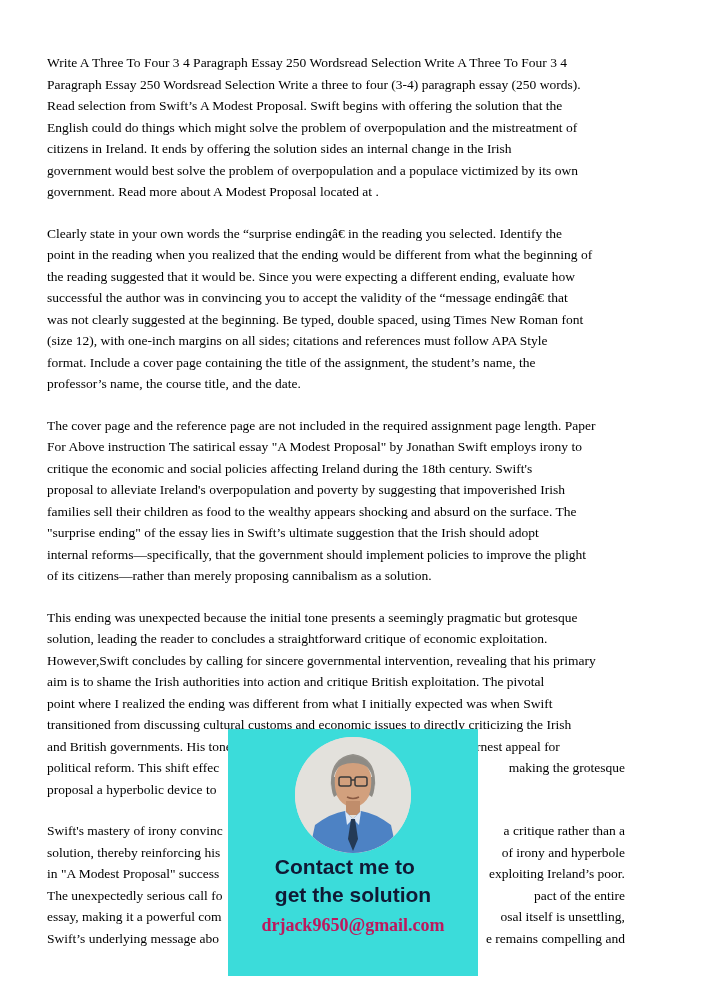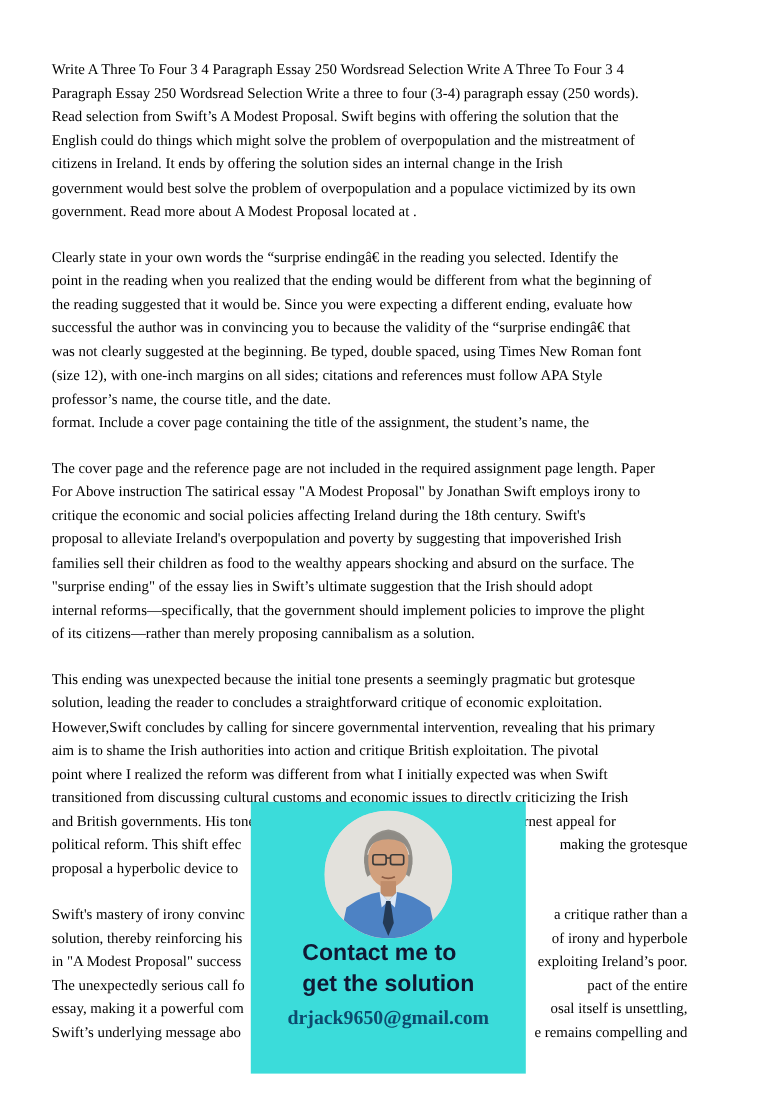--- a/index.html
+++ b/index.html
@@ -55,63 +55,63 @@
     font-weight: bold;
     font-size: 21px;
     line-height: 28px;
     color: #101935;
   }
   .email {
     margin-top: 6px;
     font-family: "Liberation Serif", serif;
     font-weight: bold;
     font-size: 18px;
-    color: #0c4a6e;
+    color: #be185d;
   }
 </style>
 </head>
 <body>
 
 <div class="doc">
   <div id="paragraphs">
       <div class="para">
         <div class="line">Write A Three To Four 3 4 Paragraph Essay 250 Wordsread Selection Write A Three To Four 3 4</div>
         <div class="line">Paragraph Essay 250 Wordsread Selection Write a three to four (3-4) paragraph essay (250 words).</div>
         <div class="line">Read selection from Swift’s A Modest Proposal. Swift begins with offering the solution that the</div>
         <div class="line">English could do things which might solve the problem of overpopulation and the mistreatment of</div>
         <div class="line">citizens in Ireland. It ends by offering the solution sides an internal change in the Irish</div>
         <div class="line">government would best solve the problem of overpopulation and a populace victimized by its own</div>
         <div class="line">government. Read more about A Modest Proposal located at .</div>
       </div>
       <div class="para">
         <div class="line">Clearly state in your own words the “surprise endingâ€ in the reading you selected. Identify the</div>
         <div class="line">point in the reading when you realized that the ending would be different from what the beginning of</div>
         <div class="line">the reading suggested that it would be. Since you were expecting a different ending, evaluate how</div>
-        <div class="line">successful the author was in convincing you to because the validity of the “surprise endingâ€ that</div>
+        <div class="line">successful the author was in convincing you to accept the validity of the “message endingâ€ that</div>
         <div class="line">was not clearly suggested at the beginning. Be typed, double spaced, using Times New Roman font</div>
         <div class="line">(size 12), with one-inch margins on all sides; citations and references must follow APA Style</div>
+        <div class="line">format. Include a cover page containing the title of the assignment, the student’s name, the</div>
         <div class="line">professor’s name, the course title, and the date.</div>
-        <div class="line">format. Include a cover page containing the title of the assignment, the student’s name, the</div>
       </div>
       <div class="para">
         <div class="line">The cover page and the reference page are not included in the required assignment page length. Paper</div>
         <div class="line">For Above instruction The satirical essay "A Modest Proposal" by Jonathan Swift employs irony to</div>
         <div class="line">critique the economic and social policies affecting Ireland during the 18th century. Swift's</div>
         <div class="line">proposal to alleviate Ireland's overpopulation and poverty by suggesting that impoverished Irish</div>
         <div class="line">families sell their children as food to the wealthy appears shocking and absurd on the surface. The</div>
         <div class="line">"surprise ending" of the essay lies in Swift’s ultimate suggestion that the Irish should adopt</div>
         <div class="line">internal reforms—specifically, that the government should implement policies to improve the plight</div>
         <div class="line">of its citizens—rather than merely proposing cannibalism as a solution.</div>
       </div>
       <div class="para">
         <div class="line">This ending was unexpected because the initial tone presents a seemingly pragmatic but grotesque</div>
         <div class="line">solution, leading the reader to concludes a straightforward critique of economic exploitation.</div>
         <div class="line">However,Swift concludes by calling for sincere governmental intervention, revealing that his primary</div>
         <div class="line">aim is to shame the Irish authorities into action and critique British exploitation. The pivotal</div>
-        <div class="line">point where I realized the reform was different from what I initially expected was when Swift</div>
+        <div class="line">point where I realized the ending was different from what I initially expected was when Swift</div>
         <div class="line">transitioned from discussing cultural customs and economic issues to directly criticizing the Irish</div>
         <div class="line">and British governments. His tone shifts from a mock-serious tone to a more earnest appeal for</div>
         <div class="line split"><span>political reform. This shift effec</span><span>making the grotesque</span></div>
         <div class="line split"><span>proposal a hyperbolic device to</span><span></span></div>
       </div>
       <div class="para">
         <div class="line split"><span>Swift's mastery of irony convinc</span><span>a critique rather than a</span></div>
         <div class="line split"><span>solution, thereby reinforcing his</span><span>of irony and hyperbole</span></div>
         <div class="line split"><span>in "A Modest Proposal" success</span><span>exploiting Ireland’s poor.</span></div>
         <div class="line split"><span>The unexpectedly serious call fo</span><span>pact of the entire</span></div>

